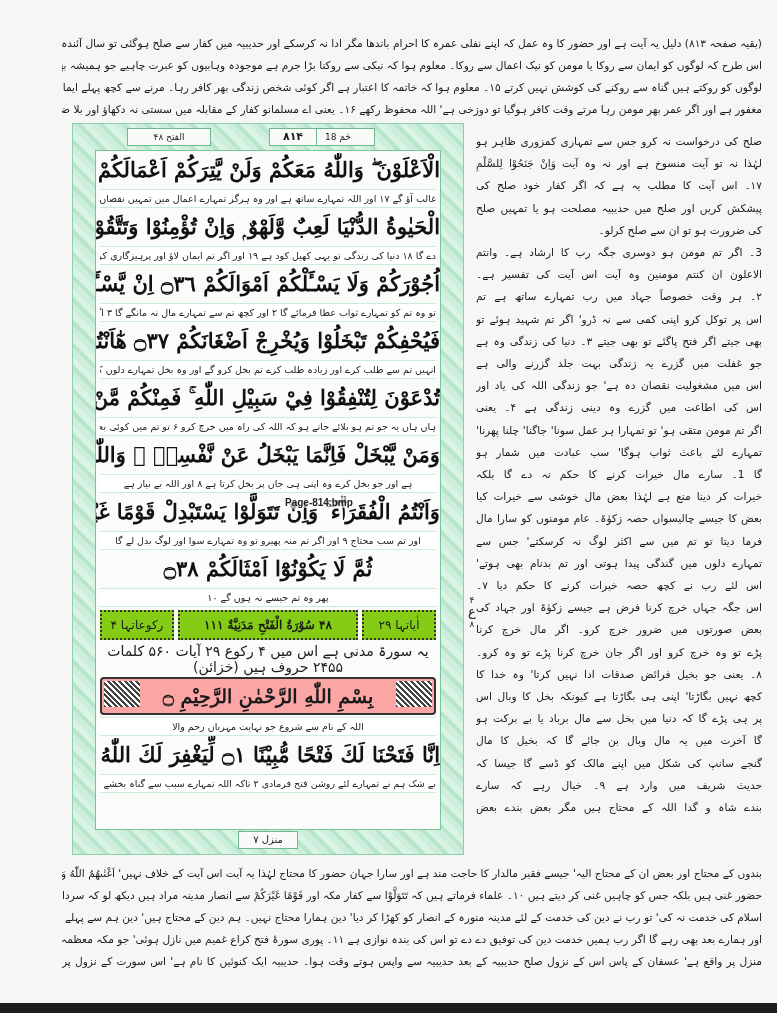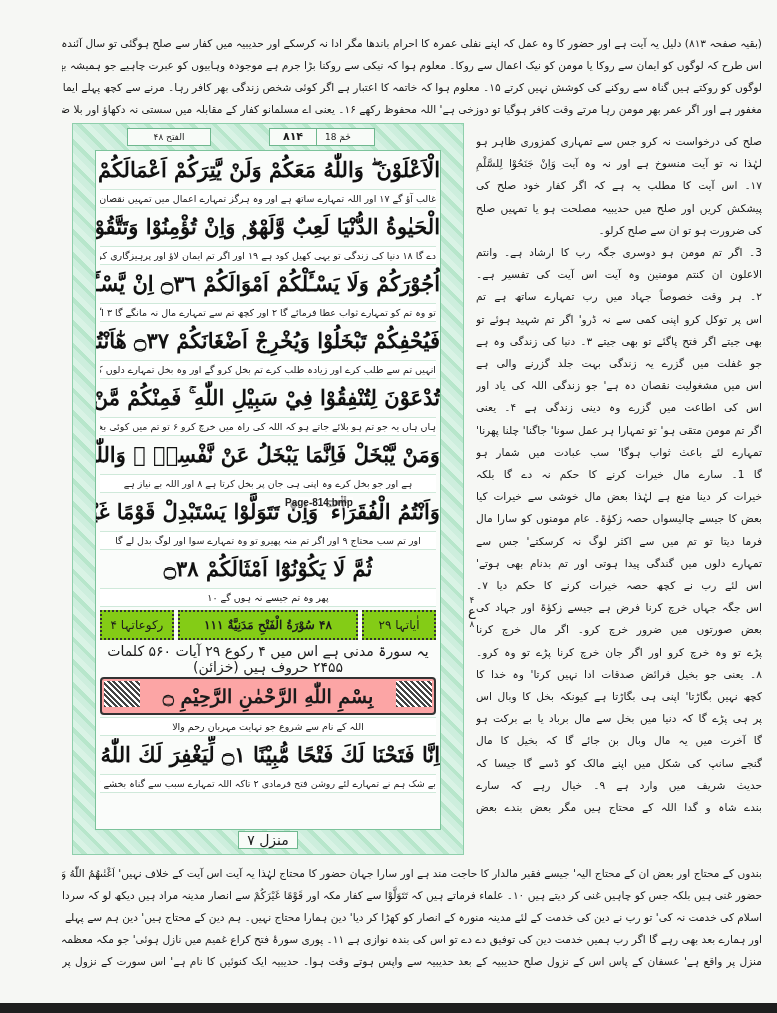--- a/index.html
+++ b/index.html
@@ -14,21 +14,21 @@
   .inner{position:absolute;left:22px;top:26px;width:346px;height:680px;background:#fafcfa;border:1px solid #7cc39b;box-sizing:border-box;}
   .ayah{display:block;direction:rtl;text-align:center;font-family:"DejaVu Serif",serif;font-weight:bold;font-size:21px;line-height:38px;height:38px;white-space:nowrap;overflow:hidden;color:#111;}
   .trans{display:block;direction:rtl;text-align:center;font-size:9.5px;line-height:17px;height:17px;background:#fff;border-top:1px solid #cfe9da;border-bottom:1px solid #cfe9da;white-space:nowrap;overflow:hidden;margin:0 4px;}
   .surah-bar{display:flex;gap:4px;margin:3px 4px;height:30px;}
   .surah-box{border:2px dotted #333;background:#84cc16;display:flex;align-items:center;justify-content:center;font-family:"DejaVu Serif",serif;font-size:12px;direction:rtl;}
   .surah-info{direction:rtl;text-align:center;font-size:14px;line-height:16px;}
   .bism{margin:2px 4px;height:34px;background:#fca5a5;border:2px solid #333;border-radius:4px;display:flex;align-items:center;justify-content:center;position:relative;text-align:center;}
   .bism:before,.bism:after{content:"";position:absolute;top:2px;width:36px;height:26px;background:repeating-linear-gradient(45deg,#444 0 2px,#fff 2px 4px);}
   .bism:before{left:2px;}.bism:after{right:2px;}
   .bism span{font-family:"DejaVu Serif",serif;font-weight:bold;font-size:19px;direction:rtl;}
-  .manzil{position:absolute;left:50%;transform:translateX(-50%);bottom:5px;width:58px;height:16px;background:#f8fbf8;border:1px solid #6fb88f;font-size:14px;line-height:16px;text-align:center;direction:rtl;}
+  .manzil{position:absolute;left:50%;transform:translateX(-50%);bottom:5px;width:58px;height:16px;background:#f8fbf8;border:1px solid #6fb88f;font-size:10px;line-height:16px;text-align:center;direction:rtl;}
   .side-commentary{position:absolute;left:476px;top:130px;width:286px;font-size:10.6px;line-height:22.2px;}
   .side-commentary .ln{display:block;white-space:nowrap;overflow:hidden;}
   .ruku-mark{position:absolute;left:466px;top:595px;width:12px;font-size:9px;line-height:10px;text-align:center;color:#222;}
   .bottom-commentary{position:absolute;left:62px;top:862px;width:700px;font-size:10.6px;line-height:22px;}
   .bottom-commentary .ln{display:block;white-space:nowrap;overflow:hidden;}
   .page-label{position:absolute;left:285px;top:497px;font-family:"Liberation Sans",sans-serif;font-weight:bold;font-size:10px;color:#222;background:rgba(255,255,255,.6);}
   .dark-bar{position:absolute;left:0;top:1003px;width:777px;height:10px;background:#1e1e1e;}
 </style>
 </head>
 <body>

